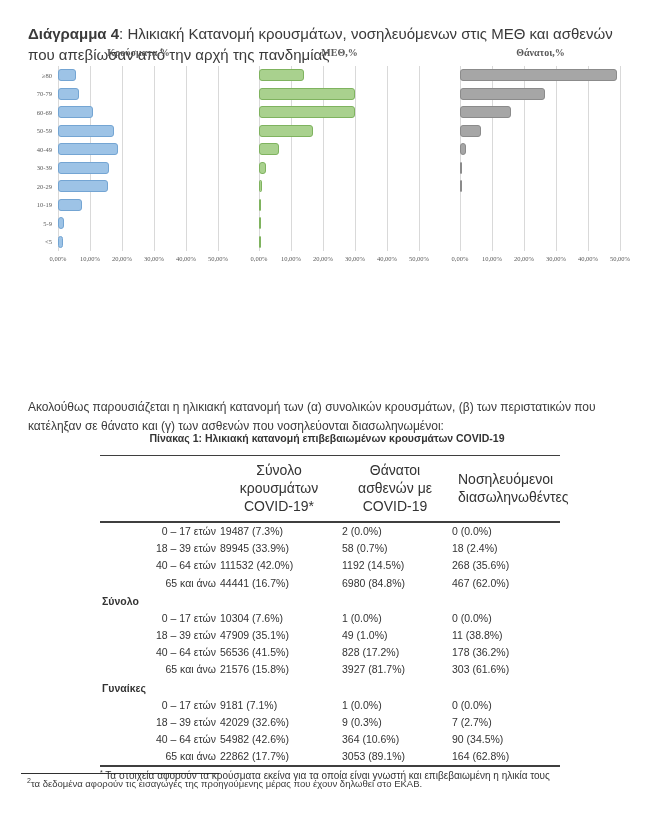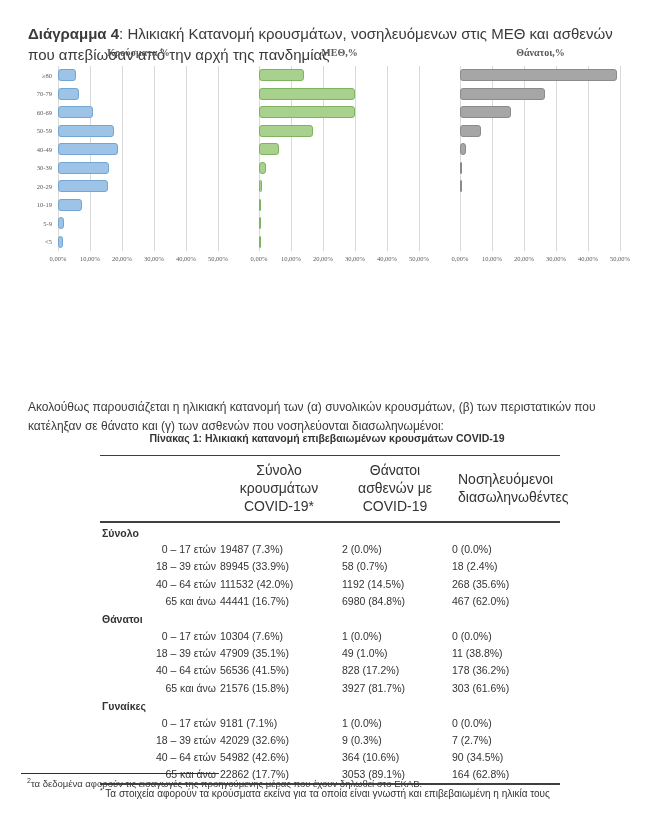--- a/index.html
+++ b/index.html
@@ -211,23 +211,20 @@
         <thead>
           <tr>
             <th></th>
             <th>Σύνολο κρουσμάτων COVID-19*</th>
             <th>Θάνατοι ασθενών με COVID-19</th>
             <th>Νοσηλευόμενοι διασωληνωθέντες</th>
           </tr>
         </thead>
         <tbody>
           <tr>
-            <td class="group" colspan="4">Σύνολο</td>
-          </tr>
-          <tr>
             <td class="rowlabel">0 – 17 ετών</td>
             <td>19487 (7.3%)</td>
             <td>2 (0.0%)</td>
             <td>0 (0.0%)</td>
           </tr>
           <tr>
             <td class="rowlabel">18 – 39 ετών</td>
             <td>89945 (33.9%)</td>
             <td>58 (0.7%)</td>
             <td>18 (2.4%)</td>
@@ -238,21 +235,21 @@
             <td>1192 (14.5%)</td>
             <td>268 (35.6%)</td>
           </tr>
           <tr>
             <td class="rowlabel">65 και άνω</td>
             <td>44441 (16.7%)</td>
             <td>6980 (84.8%)</td>
             <td>467 (62.0%)</td>
           </tr>
           <tr>
-            <td class="group" colspan="4">Θάνατοι</td>
+            <td class="group" colspan="4">Σύνολο</td>
           </tr>
           <tr>
             <td class="rowlabel">0 – 17 ετών</td>
             <td>10304 (7.6%)</td>
             <td>1 (0.0%)</td>
             <td>0 (0.0%)</td>
           </tr>
           <tr>
             <td class="rowlabel">18 – 39 ετών</td>
             <td>47909 (35.1%)</td>

